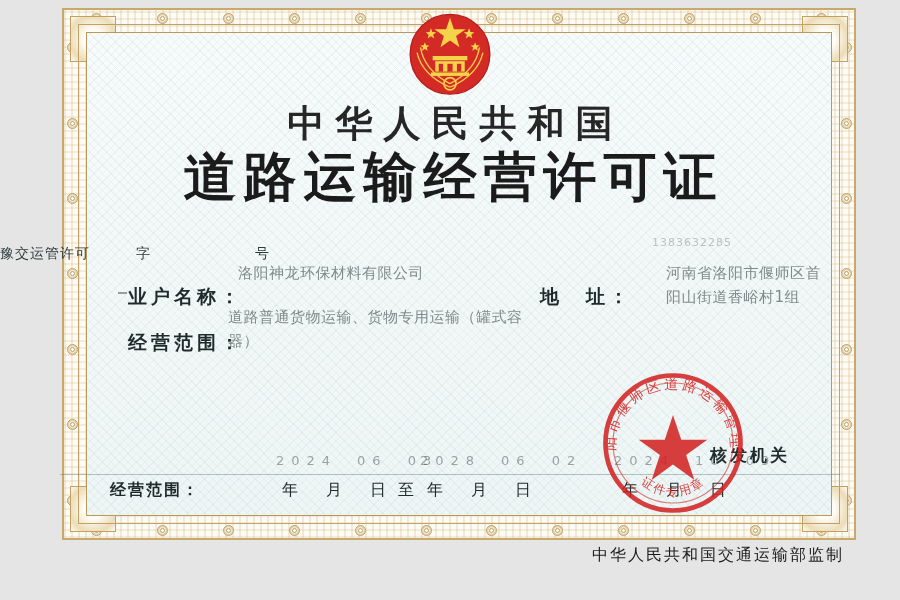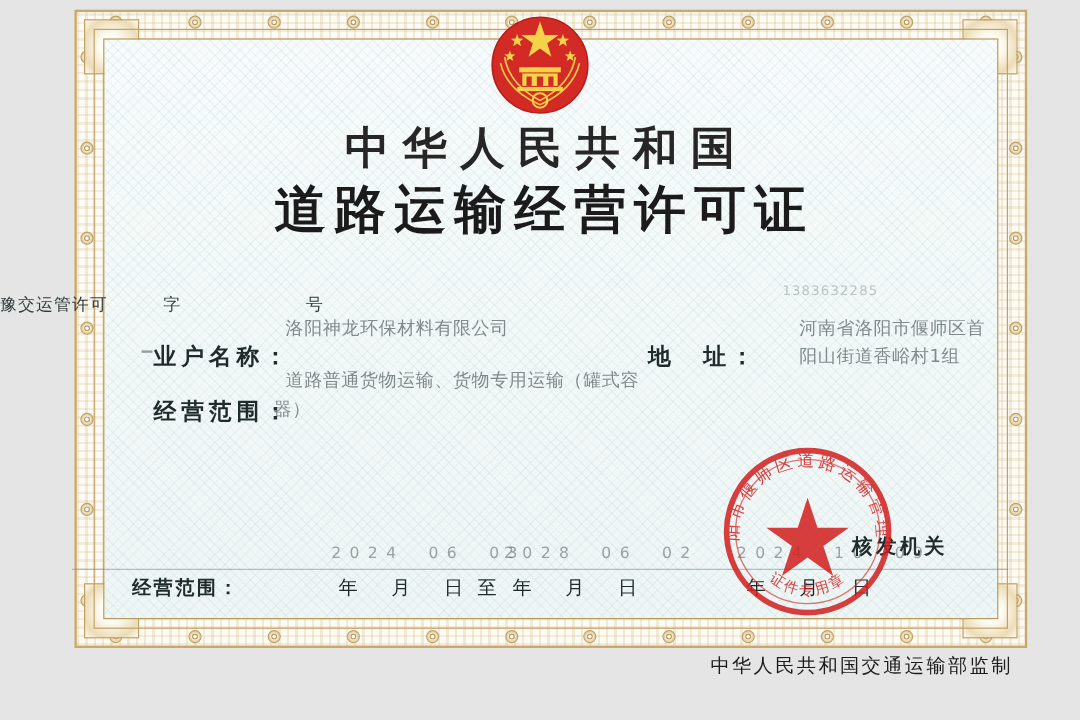--- a/index.html
+++ b/index.html
@@ -156,22 +156,22 @@
     font-family: "DejaVu Serif", serif;
     font-size: 37px;
     font-weight: bold;
     letter-spacing: 11px;
     color: #262626;
     text-indent: 11px;
     line-height: 1.25;
   }
   .title-sub {
     margin-top: 4px;
-    font-family: Liberation Sans, sans-serif;
-    font-size: 43px;
+    font-family: Liberation Mono, monospace;
+    font-size: 53px;
     font-weight: bold;
     letter-spacing: 7px;
     text-indent: 7px;
     color: #1b1b1b;
     line-height: 1.18;
     text-align: center;
   }
 
   
   .watermark-num {
@@ -233,21 +233,21 @@
     position: absolute;
     font-family: "DejaVu Sans", sans-serif;
     font-size: 15px;
     color: rgba(60,72,72,0.62);
     letter-spacing: 0.5px;
     white-space: nowrap;
   }
   .value.name-val { left: 128px; top: 2px; }
   .value.addr-val { left: 556px; top: 2px; }
   .value.addr-val2 { left: 556px; top: 26px; }
-  .value.scope-val { left: 128px; top: 46px; }
+  .value.scope-val { left: 118px; top: 46px; }
   .value.scope-val2 { left: 118px; top: 70px; }
 
   
   .date-row {
     position: absolute;
     left: 0;
     right: 0;
     top: 480px;
     height: 30px;
     z-index: 5;

